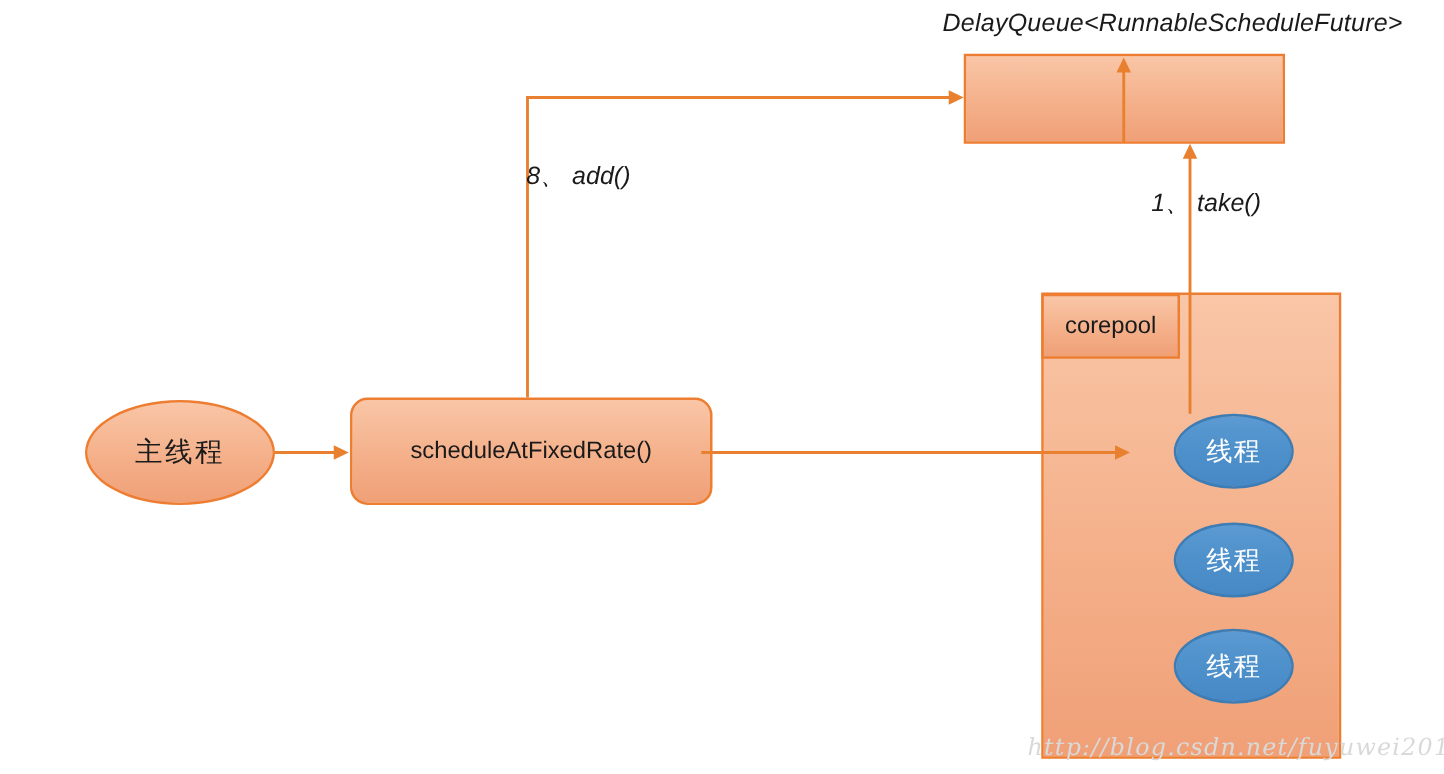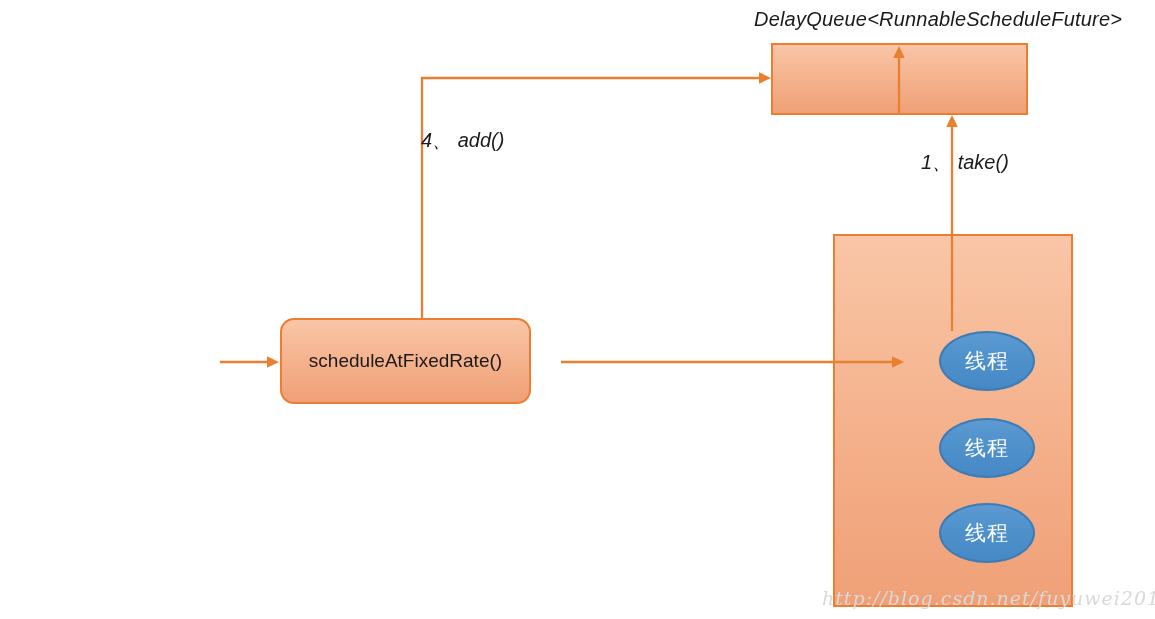--- a/index.html
+++ b/index.html
@@ -26,21 +26,21 @@
     display: flex; align-items: center; justify-content: center;
     font-size: 19px;
   }
   .main-ellipse {
     left: 68px; top: 320px; width: 152px; height: 84px;
     border-radius: 50%;
     display: flex; align-items: center; justify-content: center;
     font-size: 22px; letter-spacing: 2px;
   }
   .schedule-box {
-    left: 280px; top: 318px; width: 251px; height: 86px;
+    left: 280px; top: 318px; width: 290px; height: 86px;
     border-radius: 14px;
     display: flex; flex-direction: column; align-items: center; justify-content: center;
     font-size: 19px; line-height: 28px;
   }
   .thread-ellipse {
     left: 939px; width: 96px; height: 60px;
     border-radius: 50%;
     background: linear-gradient(180deg, #5c9ad3 0%, #4d90ca 50%, #4689c6 100%);
     border: 2px solid #3e7cb4;
     color: #ffffff;
@@ -66,21 +66,27 @@
     color: #d9d9d9; z-index: 6;
   }
 </style>
 </head>
 <body>
 
 <div class="stage">
 
   <div class="abs orange-shape dq-box"></div>
   <div class="abs orange-shape pool-box"></div>
+  <div class="abs orange-shape corepool-box">
+    <span>corepool</span>
+  </div>
 
+  <div class="abs orange-shape main-ellipse">
+    <span>主线程</span>
+  </div>
 
   <div class="abs orange-shape schedule-box">
     <span>scheduleAtFixedRate()</span>
   </div>
 
   <div class="abs thread-ellipse thread-1">
     <span>线程</span>
   </div>
   <div class="abs thread-ellipse thread-2">
     <span>线程</span>
@@ -111,17 +117,17 @@
       <polygon points="952,115 946.2,127 957.8,127" fill="#e8802f" stroke="none"></polygon>
     </g>
 
     <g stroke="#e8802f" stroke-width="2.3">
       <line x1="899" y1="114" x2="899" y2="57"></line>
       <polygon points="899,46 893.2,58 904.8,58" fill="#e8802f" stroke="none"></polygon>
     </g>
   </svg>
 
   <div class="label dq-title">DelayQueue&lt;RunnableScheduleFuture&gt;</div>
-  <div class="label add-label">4、 add()</div>
+  <div class="label add-label">8、 add()</div>
   <div class="label take-label">1、 take()</div>
   <div class="label watermark">http://blog.csdn.net/fuyuwei2015</div>
 
 </div>
 
 </body></html>

